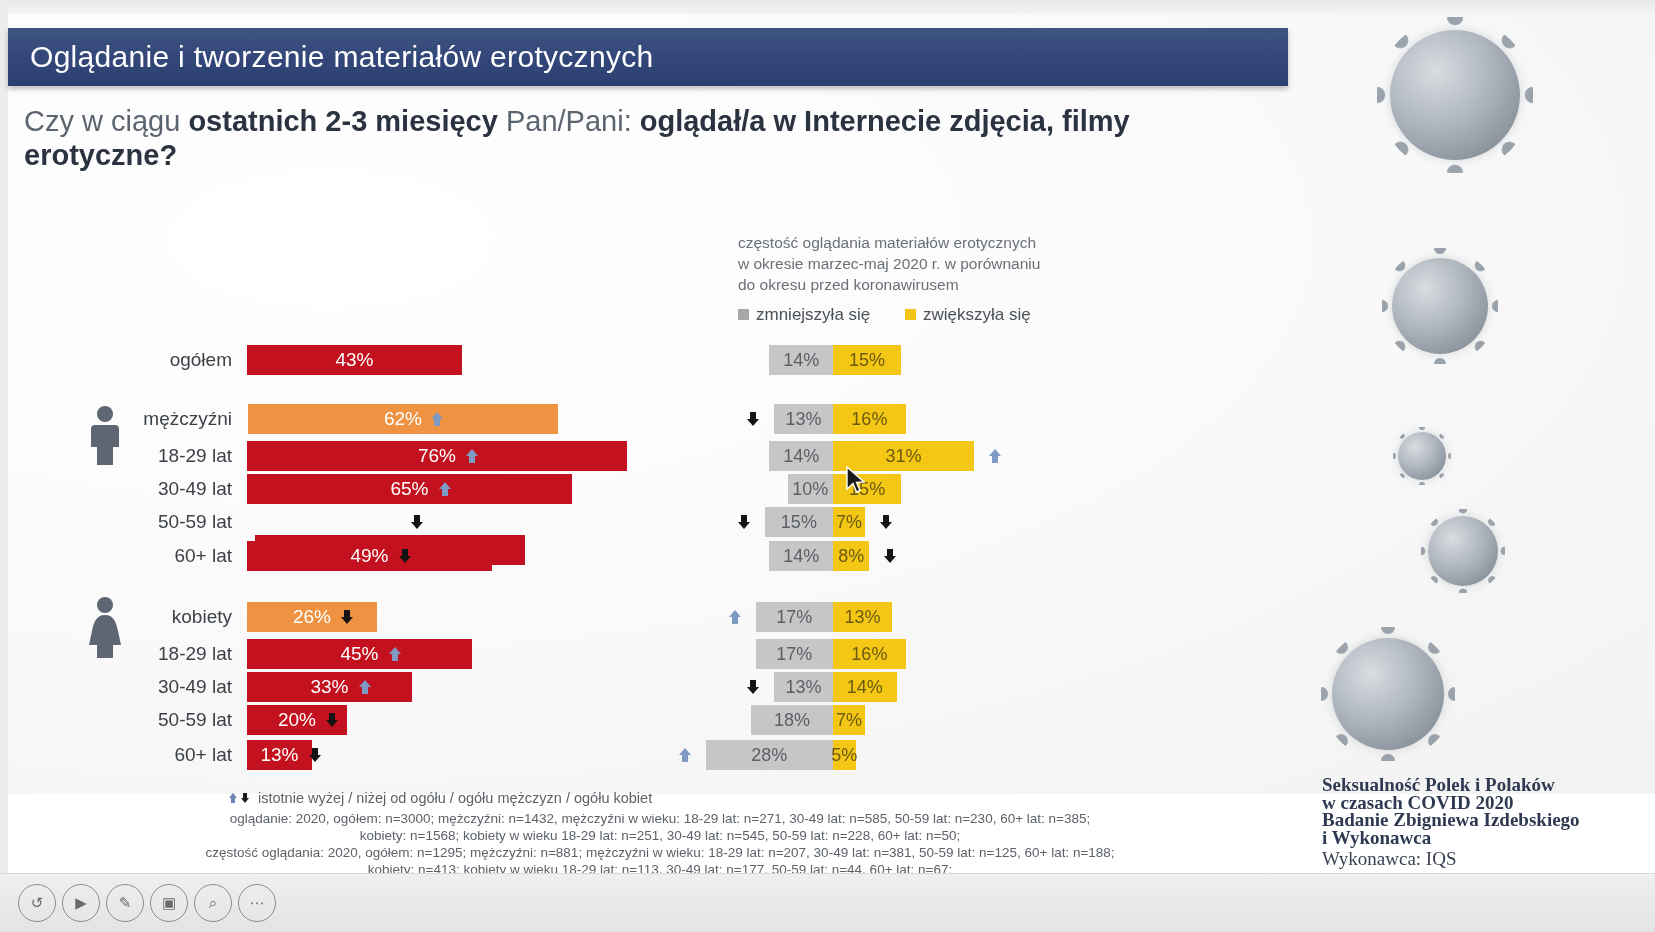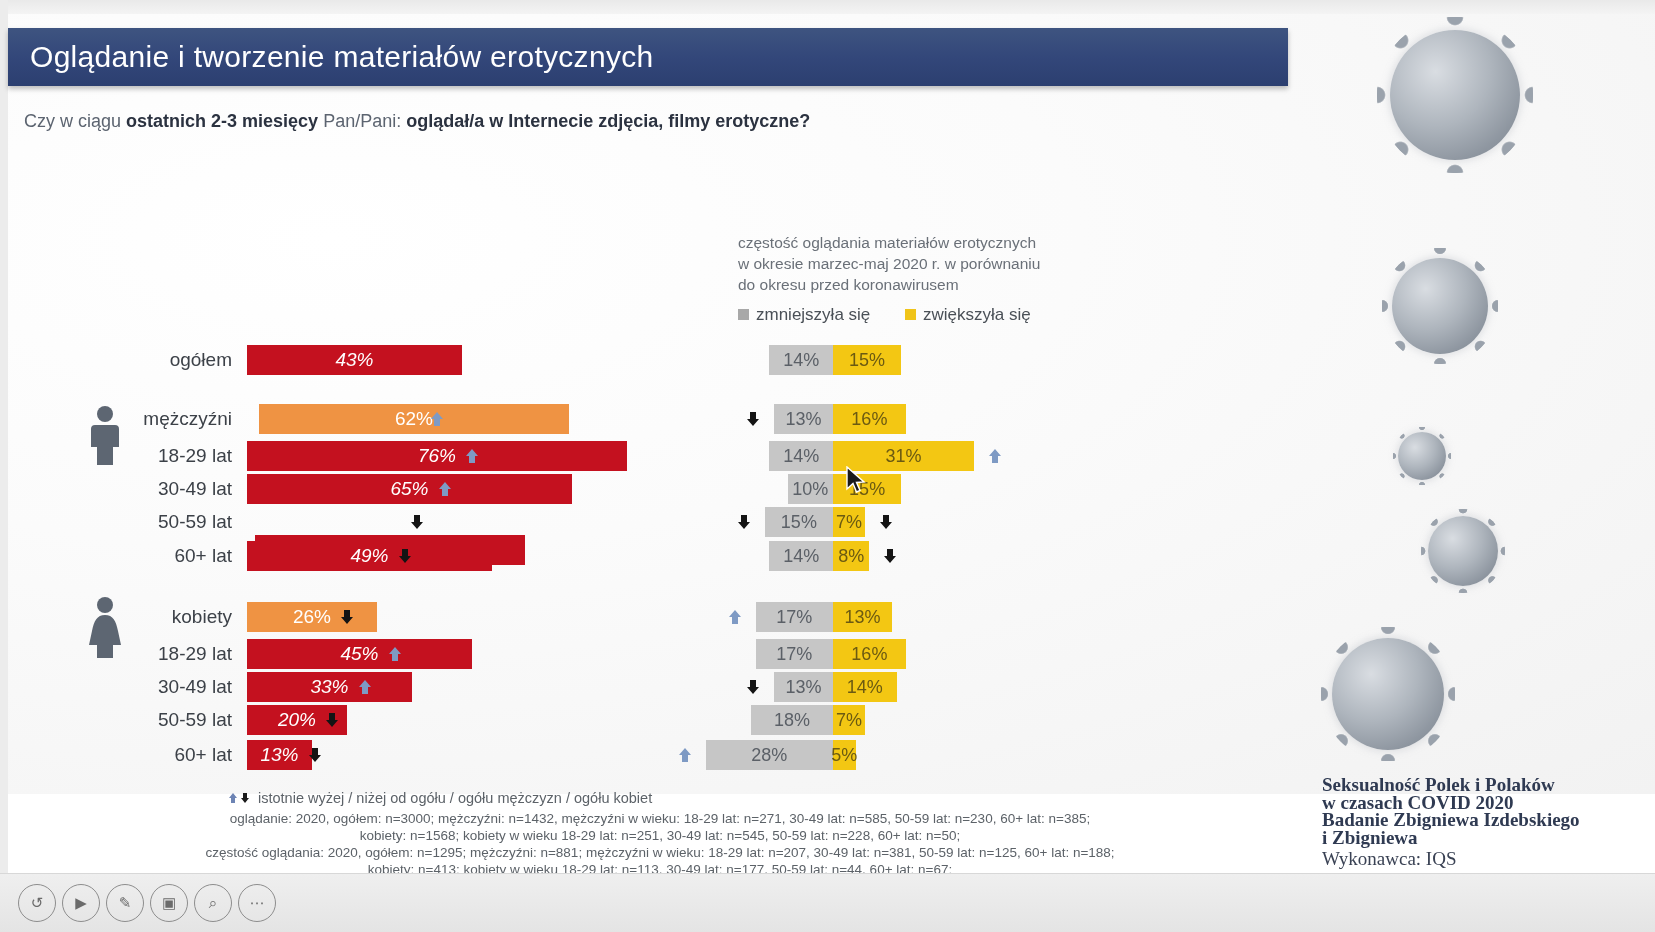--- a/index.html
+++ b/index.html
@@ -27,21 +27,21 @@
     box-shadow:0 3px 5px rgba(0,0,0,.25);
   }
   #titlebar .t{
     position:absolute;left:22px;top:12px;
     font-size:30px;color:#ffffff;letter-spacing:.3px;
     font-family:"Liberation Sans", sans-serif;
   }
   
   #question{
     position:absolute;left:24px;top:104px;width:1120px;
-    font-size:18px;line-height:34px;color:#5c6470;
+    font-size:29px;line-height:34px;color:#5c6470;
   }
   #question b{color:#2b3240;font-weight:bold;}
 
   
   .chart-head{
     position:absolute;font-size:15.5px;line-height:21px;color:#6a7078;
   }
   #head-left{left:250px;top:293px;width:380px;}
   #head-right{left:738px;top:232px;width:400px;}
 
@@ -50,21 +50,21 @@
   #legend .li{display:inline-block;margin-right:30px;}
   #legend .sw{display:inline-block;width:11px;height:11px;margin-right:7px;vertical-align:baseline;}
   .sw-grey{background:#a8a8a8;}
   .sw-yellow{background:#f0c419;}
   .rowlabel{
     position:absolute;right:0;top:0;height:30px;line-height:30px;
     font-size:19px;color:#3c4148;text-align:right;white-space:nowrap;
   }
   .bar{position:absolute;height:30px;top:0;display:flex;align-items:center;justify-content:center;}
   .bar span{font-size:19px;color:#ffffff;font-weight:normal;}
-  .bar-red{background:#c4111f;font-style:italic;}
+  .bar-red{background:#c4111f;}
   .bar-orange{background:#ef9343;}
   .seg-grey{background:#c6c6c6;display:flex;align-items:center;justify-content:center;height:30px;}
   .seg-grey span{font-size:18px;color:#5b6067;}
   .seg-yellow{background:#f3c713;display:flex;align-items:center;justify-content:center;height:30px;}
   .seg-yellow span{font-size:18px;color:#6b5a12;}
   .stack{position:absolute;top:0;height:30px;display:flex;}
 
   
   .arrow{position:absolute;width:14px;height:16px;top:7px;}
   .arrow svg{display:block;}
@@ -152,21 +152,21 @@
       <path d="M19 19 c-8 0 -11 6 -13 16 l-3 14 h8 v13 h16 v-13 h8 l-3 -14 c-2 -10 -5 -16 -13 -16 z" fill="#5d6672"></path>
     </svg>
   </div>
 
   <div id="left-rows">
       <div class="rowlabel" style="left: 0px; top: 345px; width: 232px;">ogółem</div>
       <div class="bar bar-red" style="left: 247px; top: 345px; width: 215px;">
         <span>43%</span>
       </div>
       <div class="rowlabel" style="left: 0px; top: 404px; width: 232px;">mężczyźni</div>
-      <div class="bar bar-orange" style="left: 259px; top: 404px; width: 310px;">
+      <div class="bar bar-orange" style="left: 248px; top: 404px; width: 310px;">
         <span>62%</span>
       </div>
       <div class="arrow" style="left: 430px; top: 411px;">
         <svg width="14" height="16" viewBox="0 0 14 16">
           <path d="M7 1 L13 8 H10 V15 H4 V8 H1 Z" fill="#7e9ac4"></path>
         </svg>
       </div>
       <div class="rowlabel" style="left: 0px; top: 441px; width: 232px;">18-29 lat</div>
       <div class="bar bar-red" style="left: 247px; top: 441px; width: 380px;">
         <span>76%</span>
@@ -393,21 +393,21 @@
     <div>oglądanie: 2020, ogółem: n=3000; mężczyźni: n=1432, mężczyźni w wieku: 18-29 lat: n=271, 30-49 lat: n=585, 50-59 lat: n=230, 60+ lat: n=385;</div>
     <div>kobiety: n=1568; kobiety w wieku 18-29 lat: n=251, 30-49 lat: n=545, 50-59 lat: n=228, 60+ lat: n=50;</div>
     <div>częstość oglądania: 2020, ogółem: n=1295; mężczyźni: n=881; mężczyźni w wieku: 18-29 lat: n=207, 30-49 lat: n=381, 50-59 lat: n=125, 60+ lat: n=188;</div>
     <div>kobiety; n=413; kobiety w wieku 18-29 lat: n=113, 30-49 lat: n=177, 50-59 lat: n=44, 60+ lat: n=67;</div>
   </div>
 
   <div id="credit">
     <div>Seksualność Polek i Polaków</div>
     <div>w czasach COVID 2020</div>
     <div>Badanie Zbigniewa Izdebskiego</div>
-    <div>i Zbigniewa</div>
+    <div>i Wykonawca</div>
     <div class="last">Wykonawca: IQS</div>
   </div>
 
   <div class="virus" style="left:1390px;top:30px;width:130px;height:130px;"></div>
   <div class="virus" style="left:1392px;top:258px;width:96px;height:96px;"></div>
   <div class="virus" style="left:1398px;top:432px;width:48px;height:48px;"></div>
   <div class="virus" style="left:1428px;top:516px;width:70px;height:70px;"></div>
   <div class="virus" style="left:1332px;top:638px;width:112px;height:112px;"></div>
 
   <div id="cursor">

